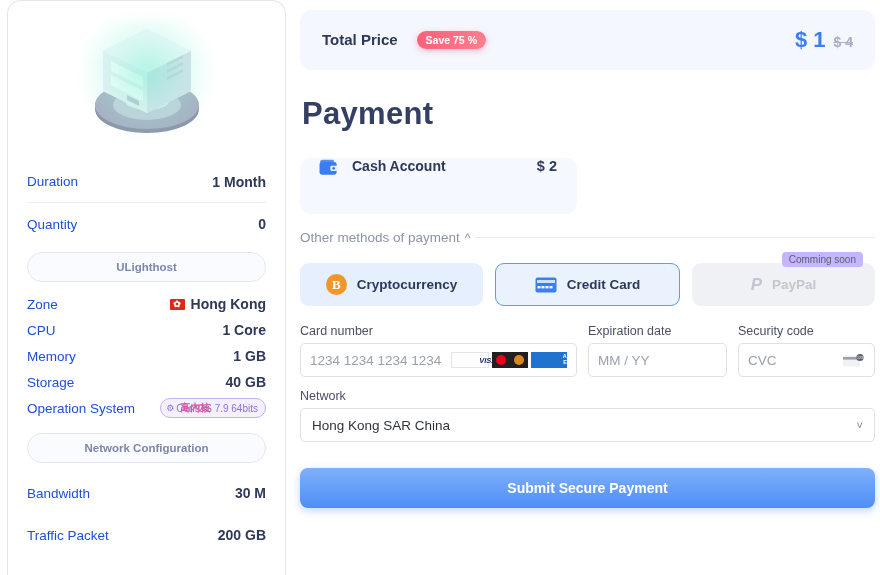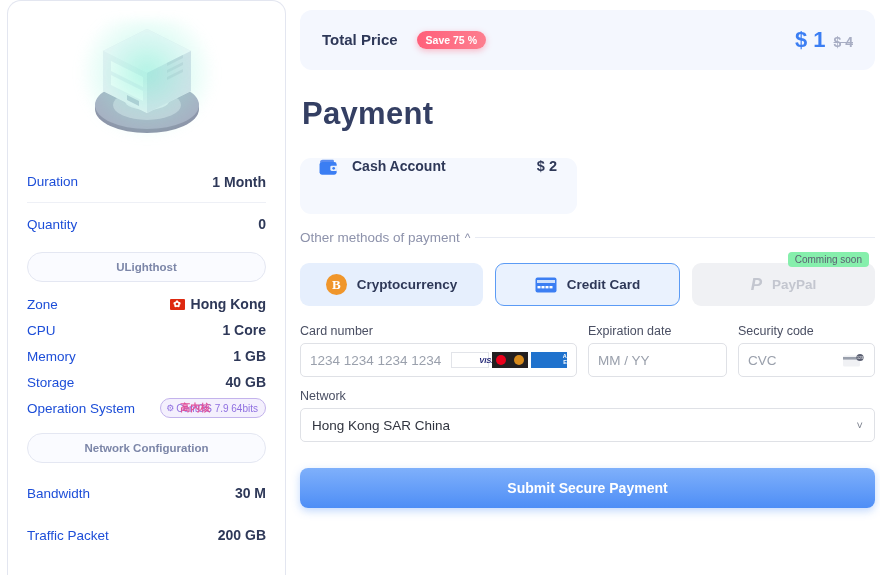--- a/index.html
+++ b/index.html
@@ -135,22 +135,22 @@
   .btc {
     width: 21px; height: 21px; border-radius: 50%;
     background: #f0962b; color: #fff;
     font-size: 13px; font-weight: bold;
     display: flex; align-items: center; justify-content: center;
     font-family: "Liberation Serif", serif;
   }
   .cc-ic { width: 22px; height: 16px; }
   .pp-ic { font-size: 17px; font-weight: bold; color: #c3c6cf; font-style: italic; font-family: "Liberation Sans", sans-serif; }
   .soon-tip {
-    position: absolute; top: -11px; right: 6px;
-    background: #86efac; color: #5b6072;
+    position: absolute; top: -11px; right: 12px;
+    background: #c4b5fd; color: #5b6072;
     font-size: 10px; font-weight: normal;
     padding: 2px 7px; border-radius: 4px; white-space: nowrap;
   }
 
   .form { margin-top: 18px; }
   .fields { display: flex; gap: 11px; }
   .field-label { font-size: 12.5px; color: #4a4f63; margin-bottom: 5px; }
   .input {
     height: 34px; border: 1px solid #dfe1e6; border-radius: 5px;
     background: #fff; display: flex; align-items: center;

